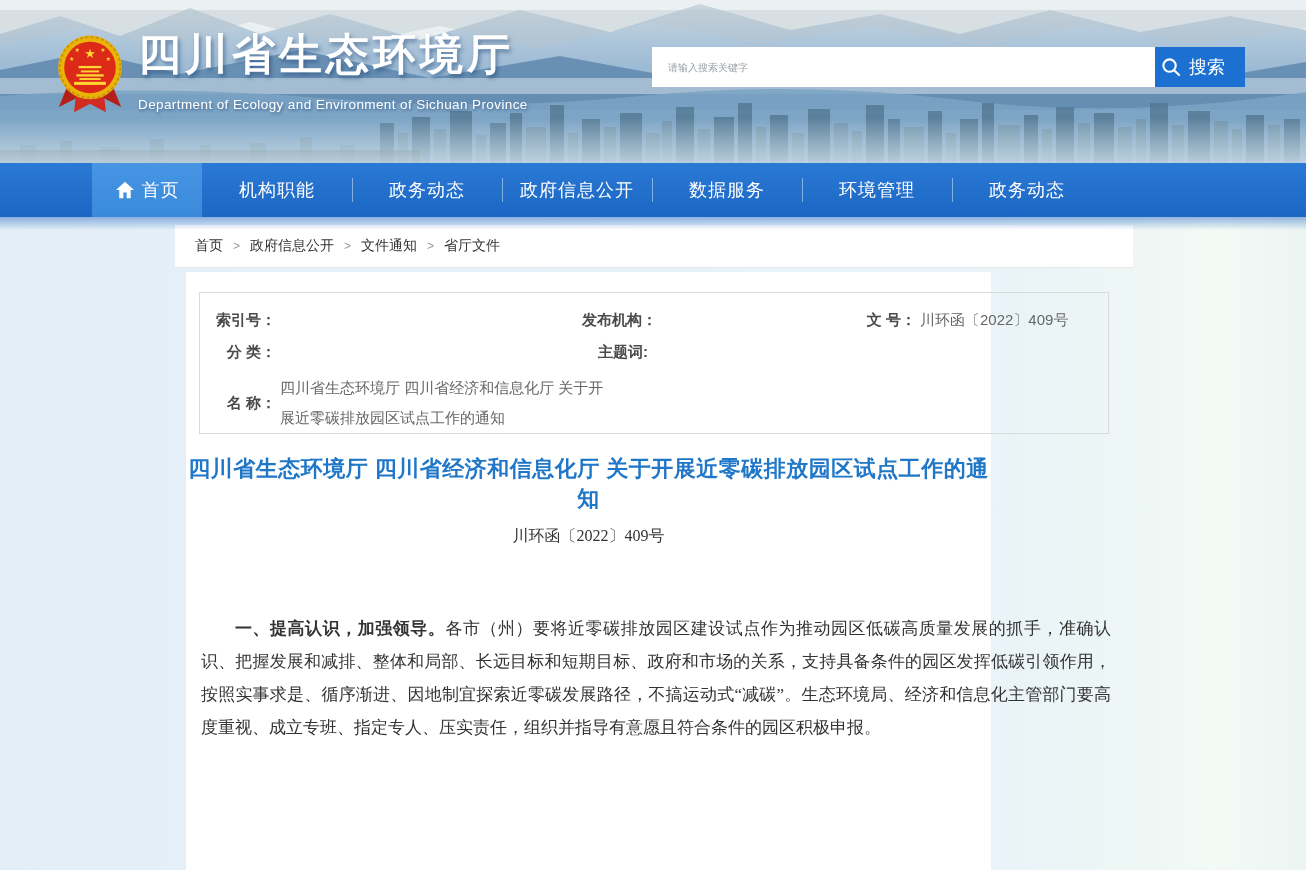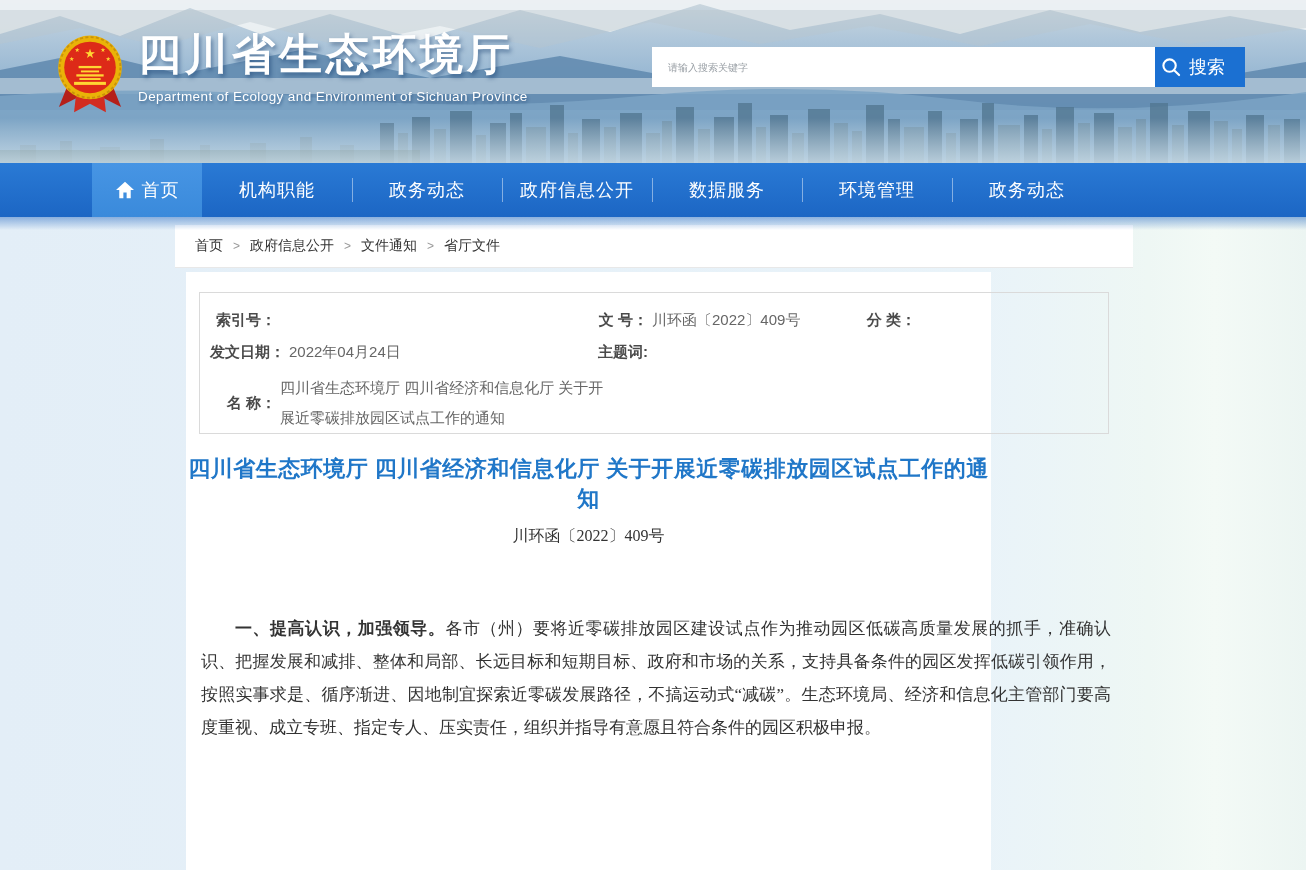--- a/index.html
+++ b/index.html
@@ -8,21 +8,21 @@
     background:linear-gradient(90deg,#e3eef7 0%,#e9f3f9 75%,#eef7f4 88%,#f3faf6 93%,#ecf5f2 100%);}
 
   
   .site-header{position:absolute;left:0;top:0;width:1306px;height:163px;overflow:hidden;}
   .header-art{position:absolute;left:0;top:0;width:1306px;height:163px;display:block;}
   .brand{position:absolute;left:52px;top:28px;display:flex;align-items:flex-start;}
   .emblem{width:76px;height:88px;flex:0 0 auto;}
   .brand-text{margin-left:10px;}
   .brand-cn{font-size:43px;font-weight:bold;color:#fff;letter-spacing:4px;line-height:1.25;
     text-shadow:2px 3px 4px rgba(20,60,110,.5);}
-  .brand-en{font-size:13.5px;color:#fff;letter-spacing:.4px;margin-top:7px;
+  .brand-en{font-size:13.5px;color:#fff;letter-spacing:.4px;margin-top:15px;
     text-shadow:1px 2px 3px rgba(20,60,110,.55);}
   .search{position:absolute;left:652px;top:47px;width:601px;height:40px;display:flex;}
   .search-input{width:503px;height:40px;border:0;background:#fff;padding:0 16px;font-size:10px;
     color:#333;outline:none;box-sizing:border-box;font-family:"Liberation Sans",sans-serif;}
   .search-input::placeholder{color:#9aa0a6;}
   .search-btn{width:90px;height:40px;border:0;background:#1b70d2;color:#fff;font-size:18px;
     display:flex;align-items:center;justify-content:flex-start;gap:8px;cursor:pointer;
     font-family:"Liberation Sans",sans-serif;}
   .search-ico{width:20px;height:20px;display:block;}
 
@@ -232,30 +232,30 @@
   </div>
 
   <main class="panel">
 
     <section class="meta-box">
       <div class="m-cell">
         <span class="m-label">索引号：</span>
         <span class="m-value"></span>
       </div>
       <div class="m-cell">
+        <span class="m-label">发布机构：</span>
+        <span class="m-value"></span>
+      </div>
+      <div class="m-cell">
         <span class="m-label">文 号：</span>
         <span class="m-value">川环函〔2022〕409号</span>
       </div>
       <div class="m-cell">
         <span class="m-label">分 类：</span>
         <span class="m-value"></span>
-      </div>
-      <div class="m-cell">
-        <span class="m-label">发文日期：</span>
-        <span class="m-value">2022年04月24日</span>
       </div>
       <div class="m-cell">
         <span class="m-label">主题词:</span>
         <span class="m-value"></span>
       </div>
       <div class="m-cell wide">
         <span class="m-label">名 称：</span>
         <span class="m-value">四川省生态环境厅 四川省经济和信息化厅 关于开展近零碳排放园区试点工作的通知</span>
       </div>
     </section>

